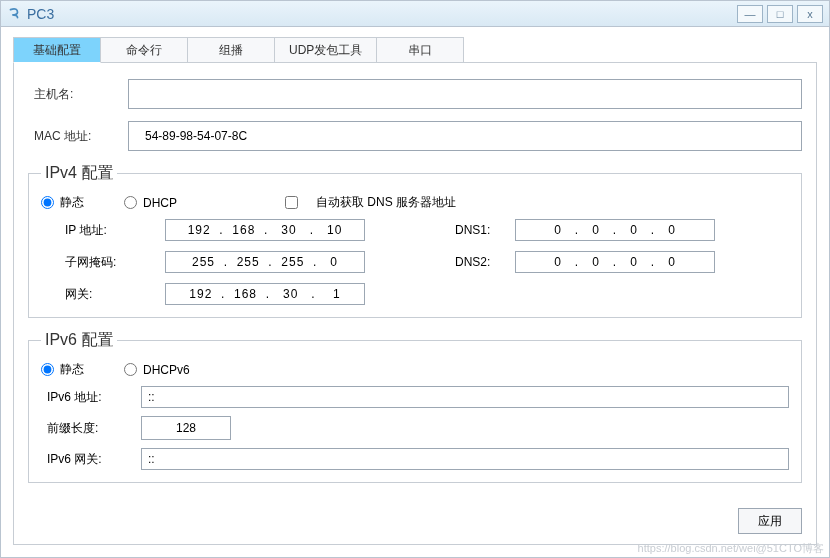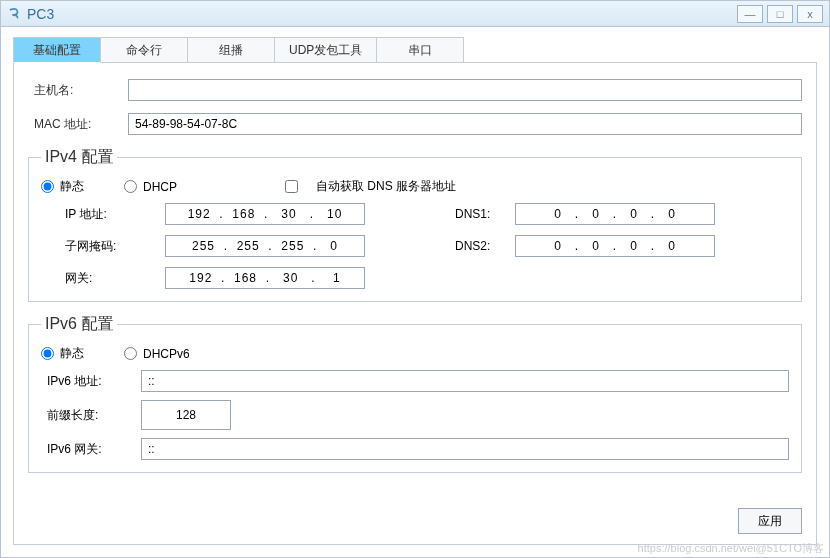--- a/index.html
+++ b/index.html
@@ -9,33 +9,33 @@
   .title-text { font-size:14px; color:#3b6fa0; flex:1; }
   .win-btns { display:flex; gap:4px; }
   .win-btn { width:26px; height:18px; border:1px solid #9db4c7; background:#f4f9fc; display:flex; align-items:center; justify-content:center; font-size:11px; color:#5a7a94; cursor:pointer; }
   .client { padding:10px 12px 12px 12px; height:calc(100% - 26px); display:flex; flex-direction:column; }
   .tabs { display:flex; }
   .tab { height:26px; min-width:88px; padding:0 14px; font-size:12px; color:#333; border:1px solid #c7cdd4; background:#f7f8fa; display:flex; align-items:center; justify-content:center; margin-right:-1px; position:relative; cursor:pointer; }
   .tab.active { background:#7dd3fc; border-bottom:1px solid #fff; z-index:2; }
   .panel { flex:1; border:1px solid #c7cdd4; margin-top:-1px; padding:16px 14px 10px 14px; position:relative; display:flex; flex-direction:column; gap:12px; }
   .row { display:flex; align-items:center; font-size:12px; color:#333; }
   .lbl { width:100px; text-align:left; padding-left:6px; }
-  .wide-input { flex:1; height:22px; border:1px solid #9ca7b3; font-size:12px; padding:0 6px; }
+  .wide-input { flex:1; height:30px; border:1px solid #9ca7b3; font-size:12px; padding:0 16px; }
   fieldset { border:1px solid #c7cdd4; margin:0; padding:10px 12px 12px 12px; }
   legend { font-size:16px; color:#333; padding:0 4px; }
   .radio-row { display:flex; align-items:center; gap:40px; margin-bottom:8px; font-size:12px; }
   .radio-row .rgroup { display:flex; align-items:center; gap:6px; }
   .radio-row input[type=radio], .radio-row input[type=checkbox] { margin:0; }
   .grid { display:grid; grid-template-columns: 100px 210px 60px 80px 210px; row-gap:10px; align-items:center; font-size:12px;margin-left:24px; }
   .ip-input { height:22px; width:200px; border:1px solid #9ca7b3; font-size:12px; text-align:center; letter-spacing:1px; }
   .dns-lbl { padding-left:20px; }
   .v6-row { display:flex; align-items:center; margin-top:8px; font-size:12px; }
   .v6-row .lbl { width:100px; }
   .v6-input { flex:1; height:22px; border:1px solid #9ca7b3; font-size:12px; padding:0 6px; }
-  .short-input { width:90px; height:30px; border:1px solid #9ca7b3; font-size:12px; text-align:center; }
+  .short-input { width:90px; height:24px; border:1px solid #9ca7b3; font-size:12px; text-align:center; }
   .footer { display:flex; justify-content:flex-end; margin-top:auto; }
   .apply-btn { width:64px; height:26px; border:1px solid #9ca7b3; background:#f6f7f9; font-size:12px; cursor:pointer; }
   .watermark { position:absolute; right:6px; bottom:2px; font-size:11px; color:#c8cdd3; pointer-events:none; }
   .spacer { width:60px; }
   .chk-dns { display:flex; align-items:center; gap:18px; margin-left:40px;padding-left:28px; }
 </style>
 </head>
 <body>
 
 <div class="titlebar">

